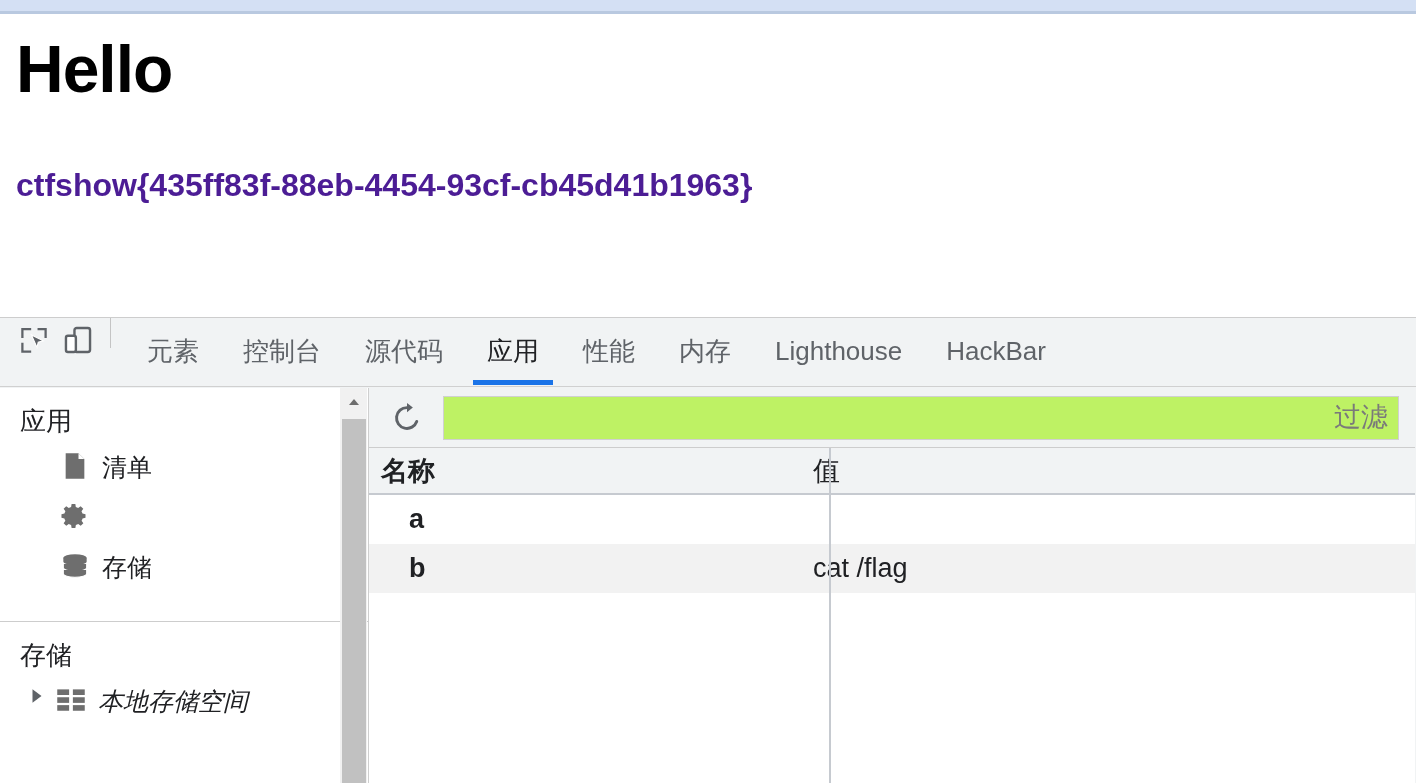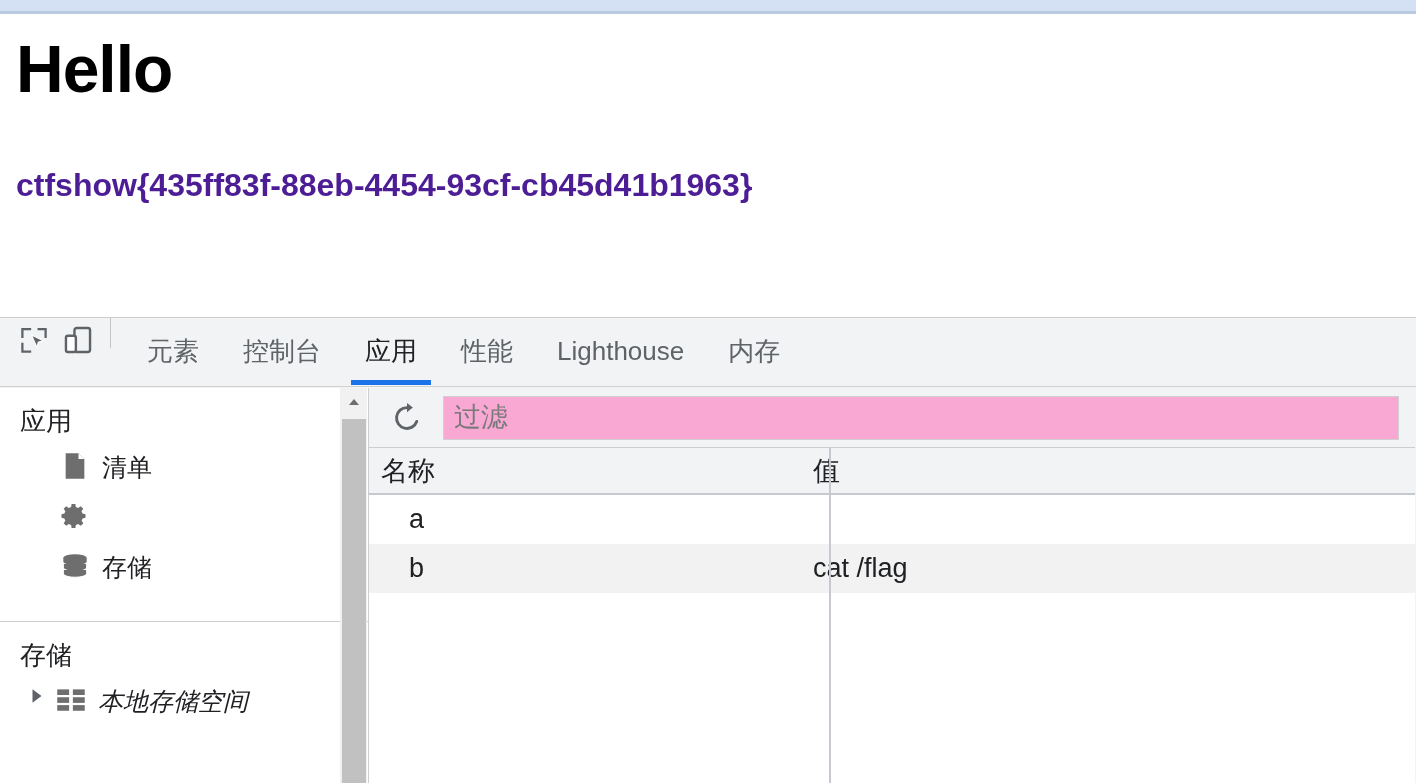--- a/index.html
+++ b/index.html
@@ -229,28 +229,29 @@
     display: flex;
     align-items: center;
     justify-content: center;
     flex: none;
     margin-right: 14px;
   }
   #filter-input {
     flex: 1;
     height: 44px;
     margin-right: 16px;
-    background: #f9a8d4;
+    background: #bef264;
     border: 1px solid #d0d0d0;
     box-sizing: border-box;
     font-size: 27px;
     color: #202124;
     padding: 0 10px;
     font-family: "Liberation Sans", "DejaVu Sans", sans-serif;
     outline: none;
+    text-align: right;
   }
   #filter-input::placeholder { color: #7a7a7a; opacity: 1; }
 
   
   #storage-table {
     position: relative;
     height: 335px;
   }
   .st-header {
     display: flex;
@@ -276,21 +277,21 @@
   }
   .st-row.alt { background: #f2f2f2; }
   .st-row .st-cell {
     font-size: 27px;
     color: #202124;
     display: flex;
     align-items: center;
     box-sizing: border-box;
     font-family: "Liberation Sans", "DejaVu Sans", sans-serif;
   }
-  .st-cell.col-name { width: 432px; flex: none; padding-left: 40px; }
+  .st-cell.col-name { width: 432px; flex: none; padding-left: 40px; font-weight: bold; }
   .st-cell.col-value { flex: 1; padding-left: 12px; }
   .st-header .st-cell.col-name { padding-left: 12px; }
   #st-col-divider {
     position: absolute;
     left: 460px;
     top: 0;
     width: 2px;
     height: 335px;
     background: #c6cad0;
   }
@@ -330,31 +331,37 @@
     </div>
 
     <div class="tb-divider"></div>
 
     <div class="devtools-tab">
       <span>元素</span>
     </div>
     <div class="devtools-tab">
       <span>控制台</span>
     </div>
+    <div class="devtools-tab">
+      <span>源代码</span>
+    </div>
     <div class="devtools-tab active">
       <span>应用</span>
     </div>
     <div class="devtools-tab">
       <span>性能</span>
     </div>
     <div class="devtools-tab">
+      <span>内存</span>
+    </div>
+    <div class="devtools-tab">
       <span>Lighthouse</span>
     </div>
     <div class="devtools-tab">
-      <span>内存</span>
+      <span>HackBar</span>
     </div>
   </div>
 
   <div id="devtools-body">
 
     <div id="dt-sidebar">
 
       <div class="sb-section-title">应用</div>
 
       <div class="sb-item">

